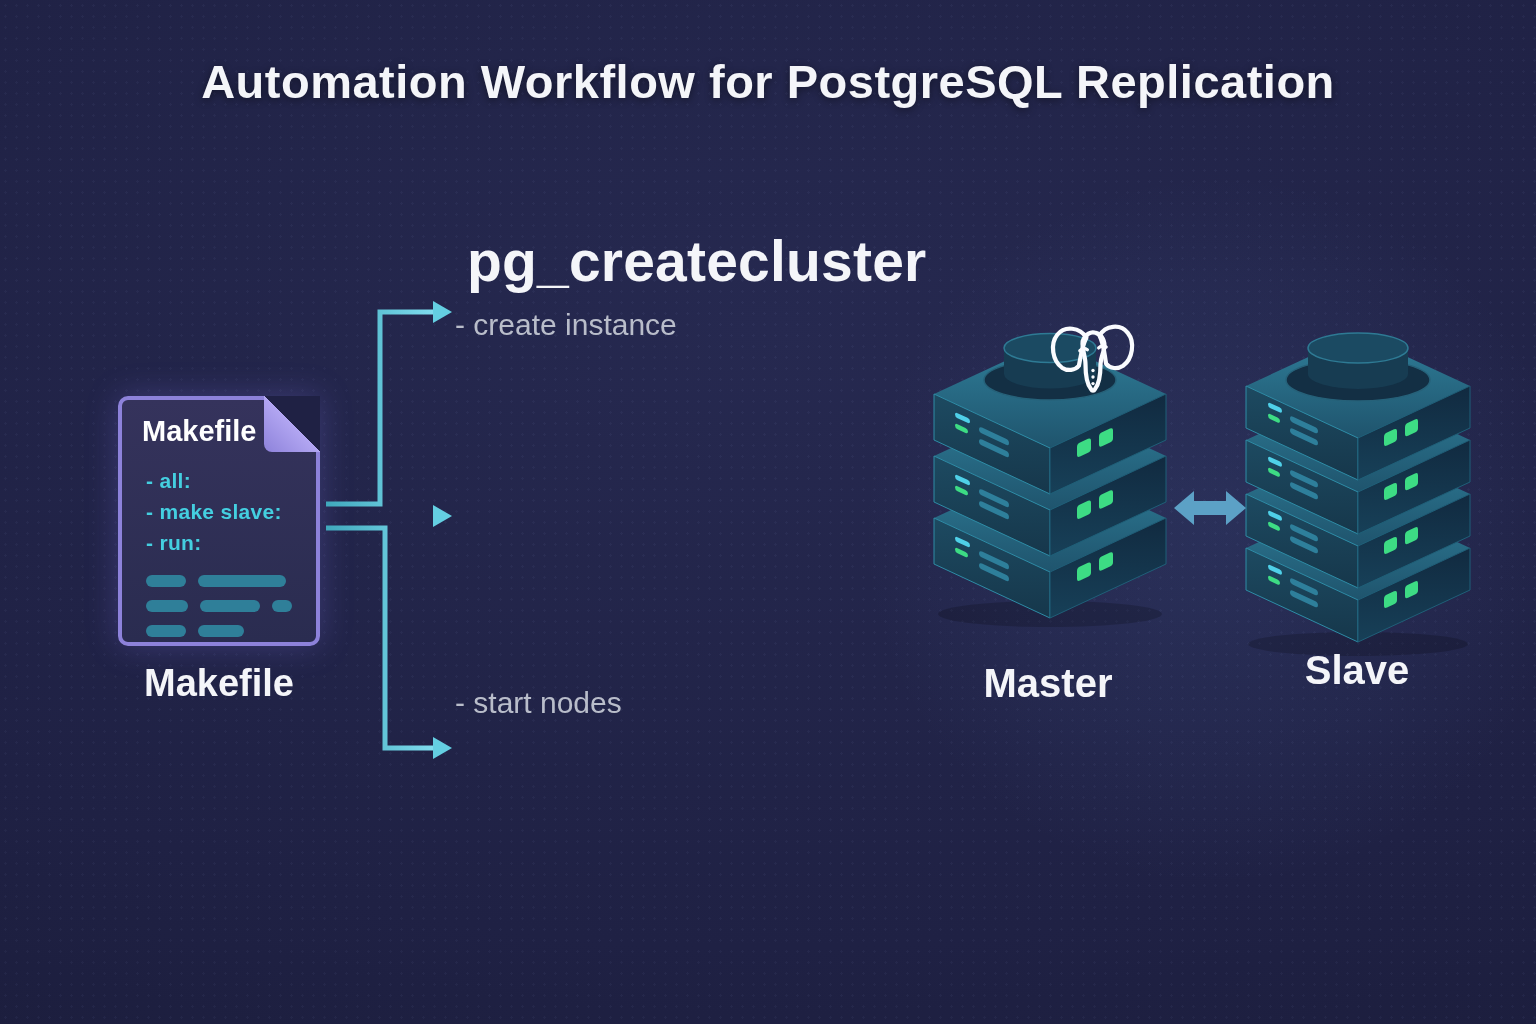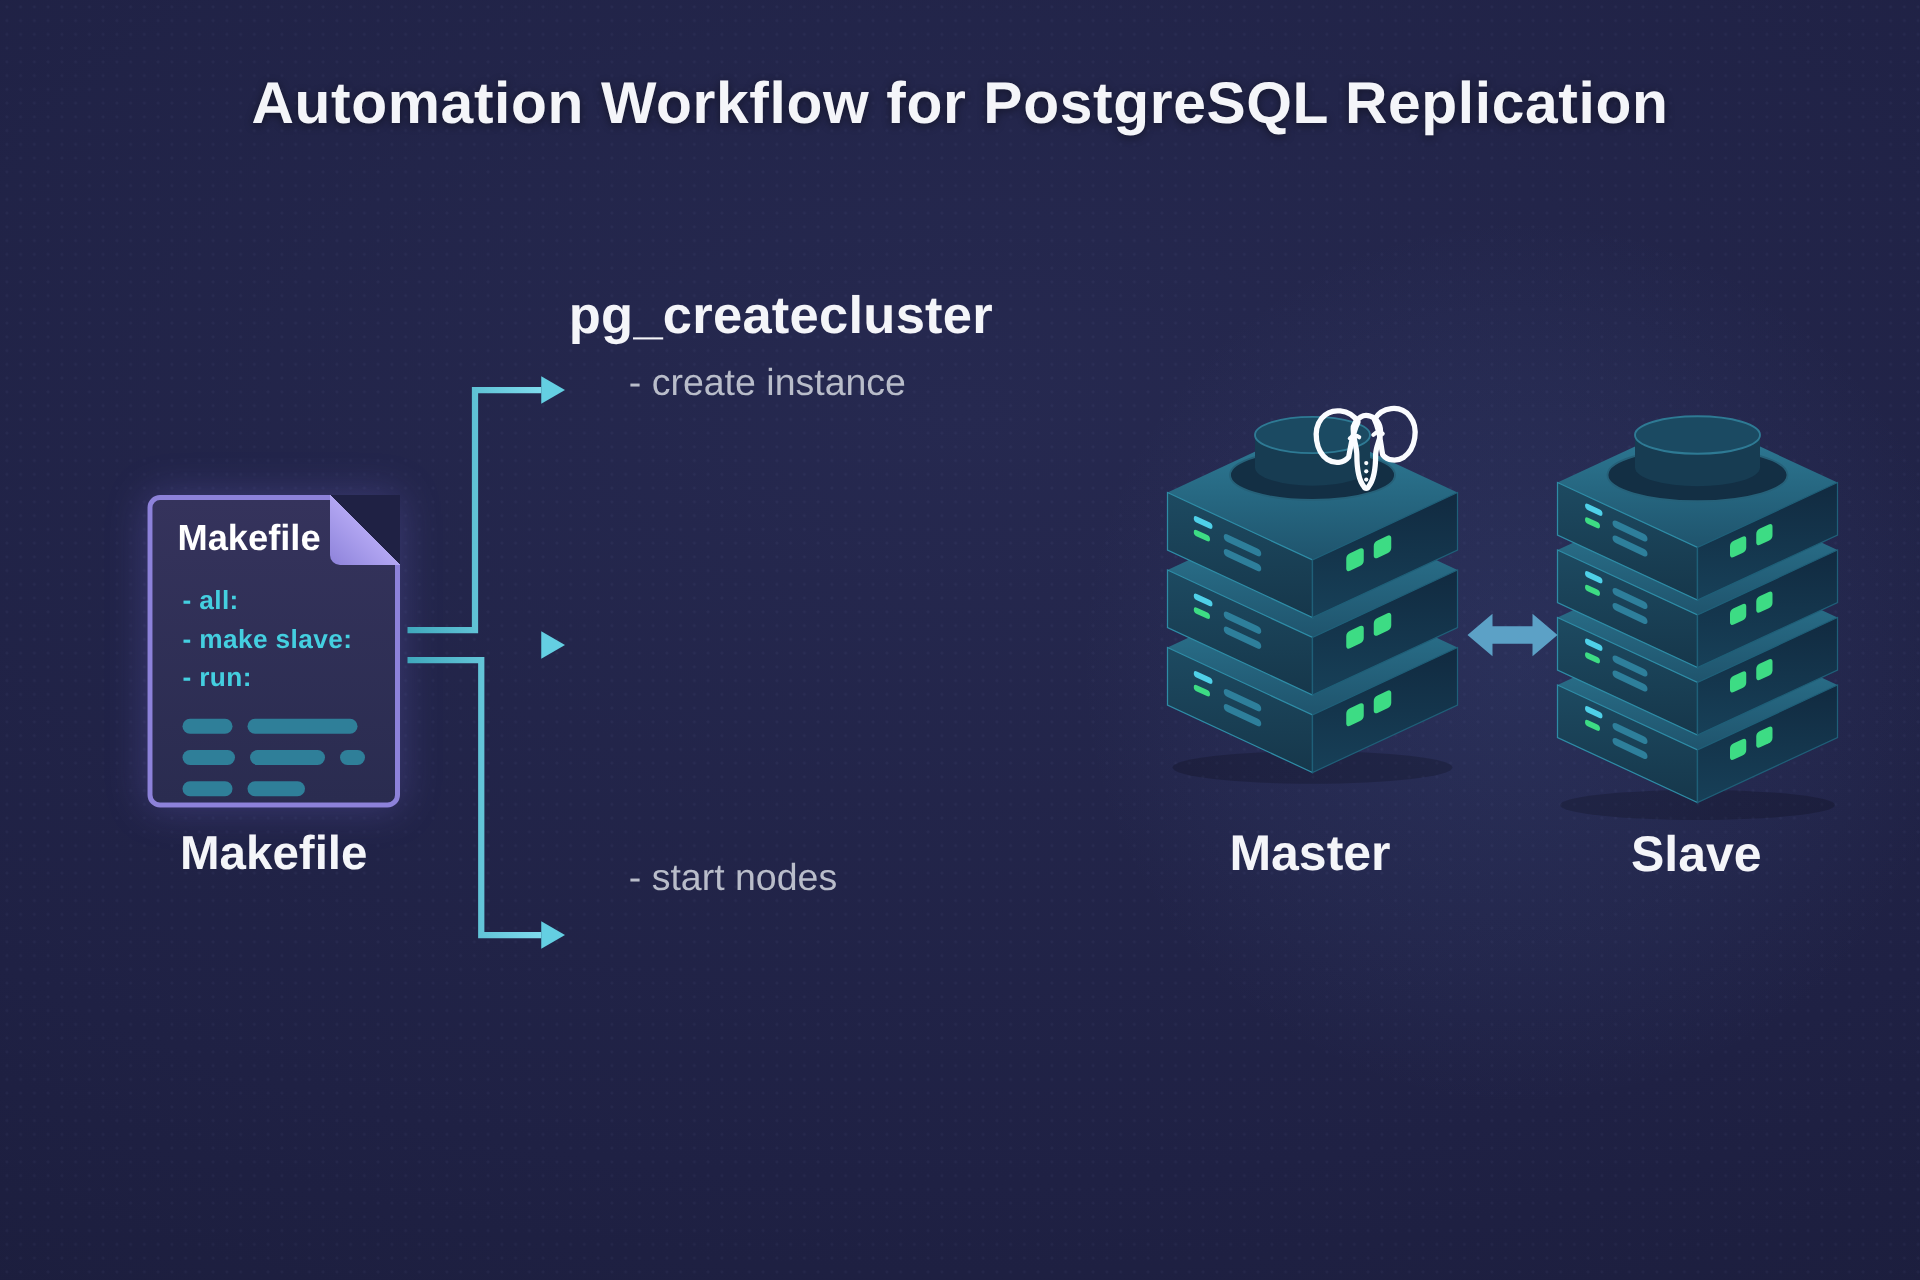--- a/index.html
+++ b/index.html
@@ -40,35 +40,35 @@
   .doc-entry { font-size:21px; font-weight:700; color:#44cfe0; line-height:31px; letter-spacing:0.3px; }
   .doc-bars { margin:17px 0 0 24px; display:flex; flex-direction:column; gap:13px; }
   .bar-row { display:flex; gap:12px; }
   .bar { height:12px; border-radius:6px; background:#2f7f99; display:inline-block; }
   .doc-caption {
     position:absolute; left:112px; top:662px; width:214px; text-align:center;
     font-size:38px; font-weight:700; color:#f4f5f9;
   }
   
   .branch { position:absolute; left:455px; }
-  .branch .cmd  { font-size:42px; font-weight:700; color:#f4f5f9; letter-spacing:0.2px; }
-  .branch .desc { font-size:30px; font-weight:400; color:#b9bdca; margin-top:14px;margin-left:48px; }
+  .branch .cmd  { font-size:57px; font-weight:700; color:#f4f5f9; letter-spacing:0.2px;margin-left:12px; }
+  .branch .desc { font-size:30px; font-weight:400; color:#b9bdca; margin-top:14px; }
   .branch-1 { top:228px; }
   .branch-2 { top:444px; }
   .branch-3 { top:672px; }
   .arrows { position:absolute; left:0; top:0; }
   
   .stack { position:absolute; }
   .stack-master { left:925px; top:318px; }
   .stack-slave  { left:1240px; top:322px; }
   .elephant { position:absolute; left:1046px; top:314px; }
   .sync-arrow { position:absolute; left:1172px; top:488px; }
   .server-label { position:absolute; text-align:center; font-size:40px; font-weight:700; color:#f4f5f9; }
   .master-label { left:948px;  top:661px; width:200px; }
-  .slave-label  { left:1257px; top:662px; width:200px; }
+  .slave-label  { left:1257px; top:648px; width:200px; }
 </style>
 </head>
 <body>
 
 <div class="canvas">
 
   <div class="glow-servers"></div>
 
   <h1 class="title">Automation Workflow for PostgreSQL Replication</h1>
 

